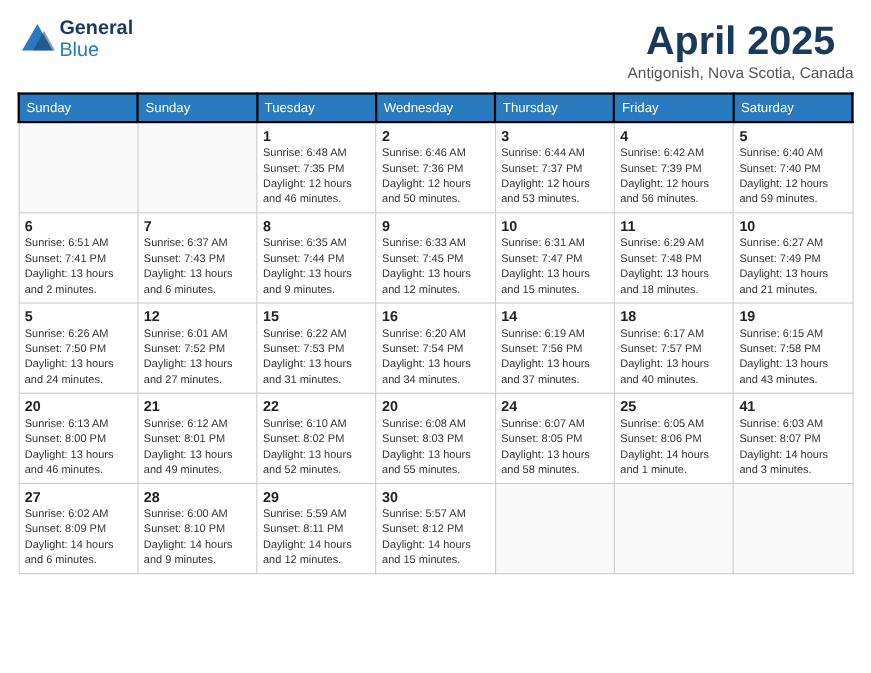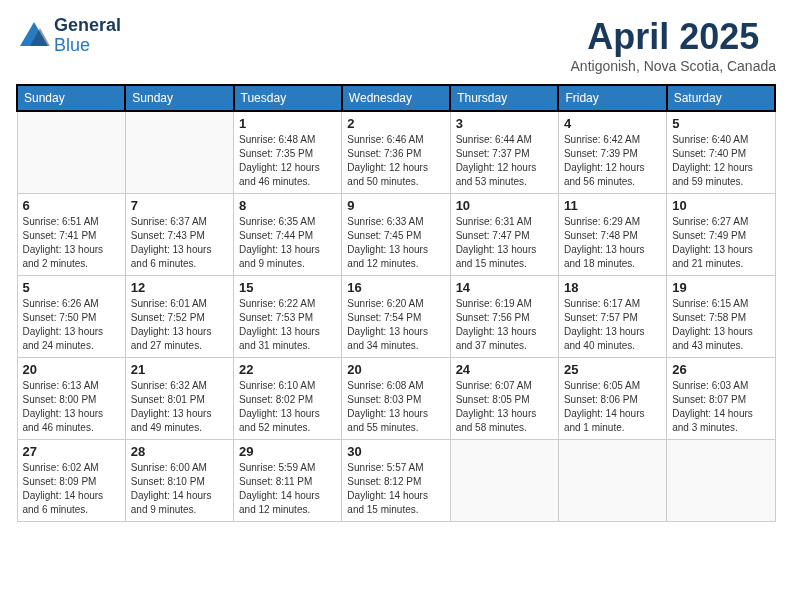--- a/index.html
+++ b/index.html
@@ -233,21 +233,21 @@
       </tr>
       <tr>
         <td>
           <span class="day-num">20</span>
           <div class="day-info">Sunrise: 6:13 AM
 Sunset: 8:00 PM
 Daylight: 13 hours and 46 minutes.</div>
         </td>
         <td>
           <span class="day-num">21</span>
-          <div class="day-info">Sunrise: 6:32 AM
+          <div class="day-info">Sunrise: 6:12 AM
 Sunset: 8:01 PM
 Daylight: 13 hours and 49 minutes.</div>
         </td>
         <td>
           <span class="day-num">22</span>
           <div class="day-info">Sunrise: 6:10 AM
 Sunset: 8:02 PM
 Daylight: 13 hours and 52 minutes.</div>
         </td>
         <td>
@@ -262,21 +262,21 @@
 Sunset: 8:05 PM
 Daylight: 13 hours and 58 minutes.</div>
         </td>
         <td>
           <span class="day-num">25</span>
           <div class="day-info">Sunrise: 6:05 AM
 Sunset: 8:06 PM
 Daylight: 14 hours and 1 minute.</div>
         </td>
         <td>
-          <span class="day-num">26</span>
+          <span class="day-num">41</span>
           <div class="day-info">Sunrise: 6:03 AM
 Sunset: 8:07 PM
 Daylight: 14 hours and 3 minutes.</div>
         </td>
       </tr>
       <tr>
         <td>
           <span class="day-num">27</span>
           <div class="day-info">Sunrise: 6:02 AM
 Sunset: 8:09 PM

